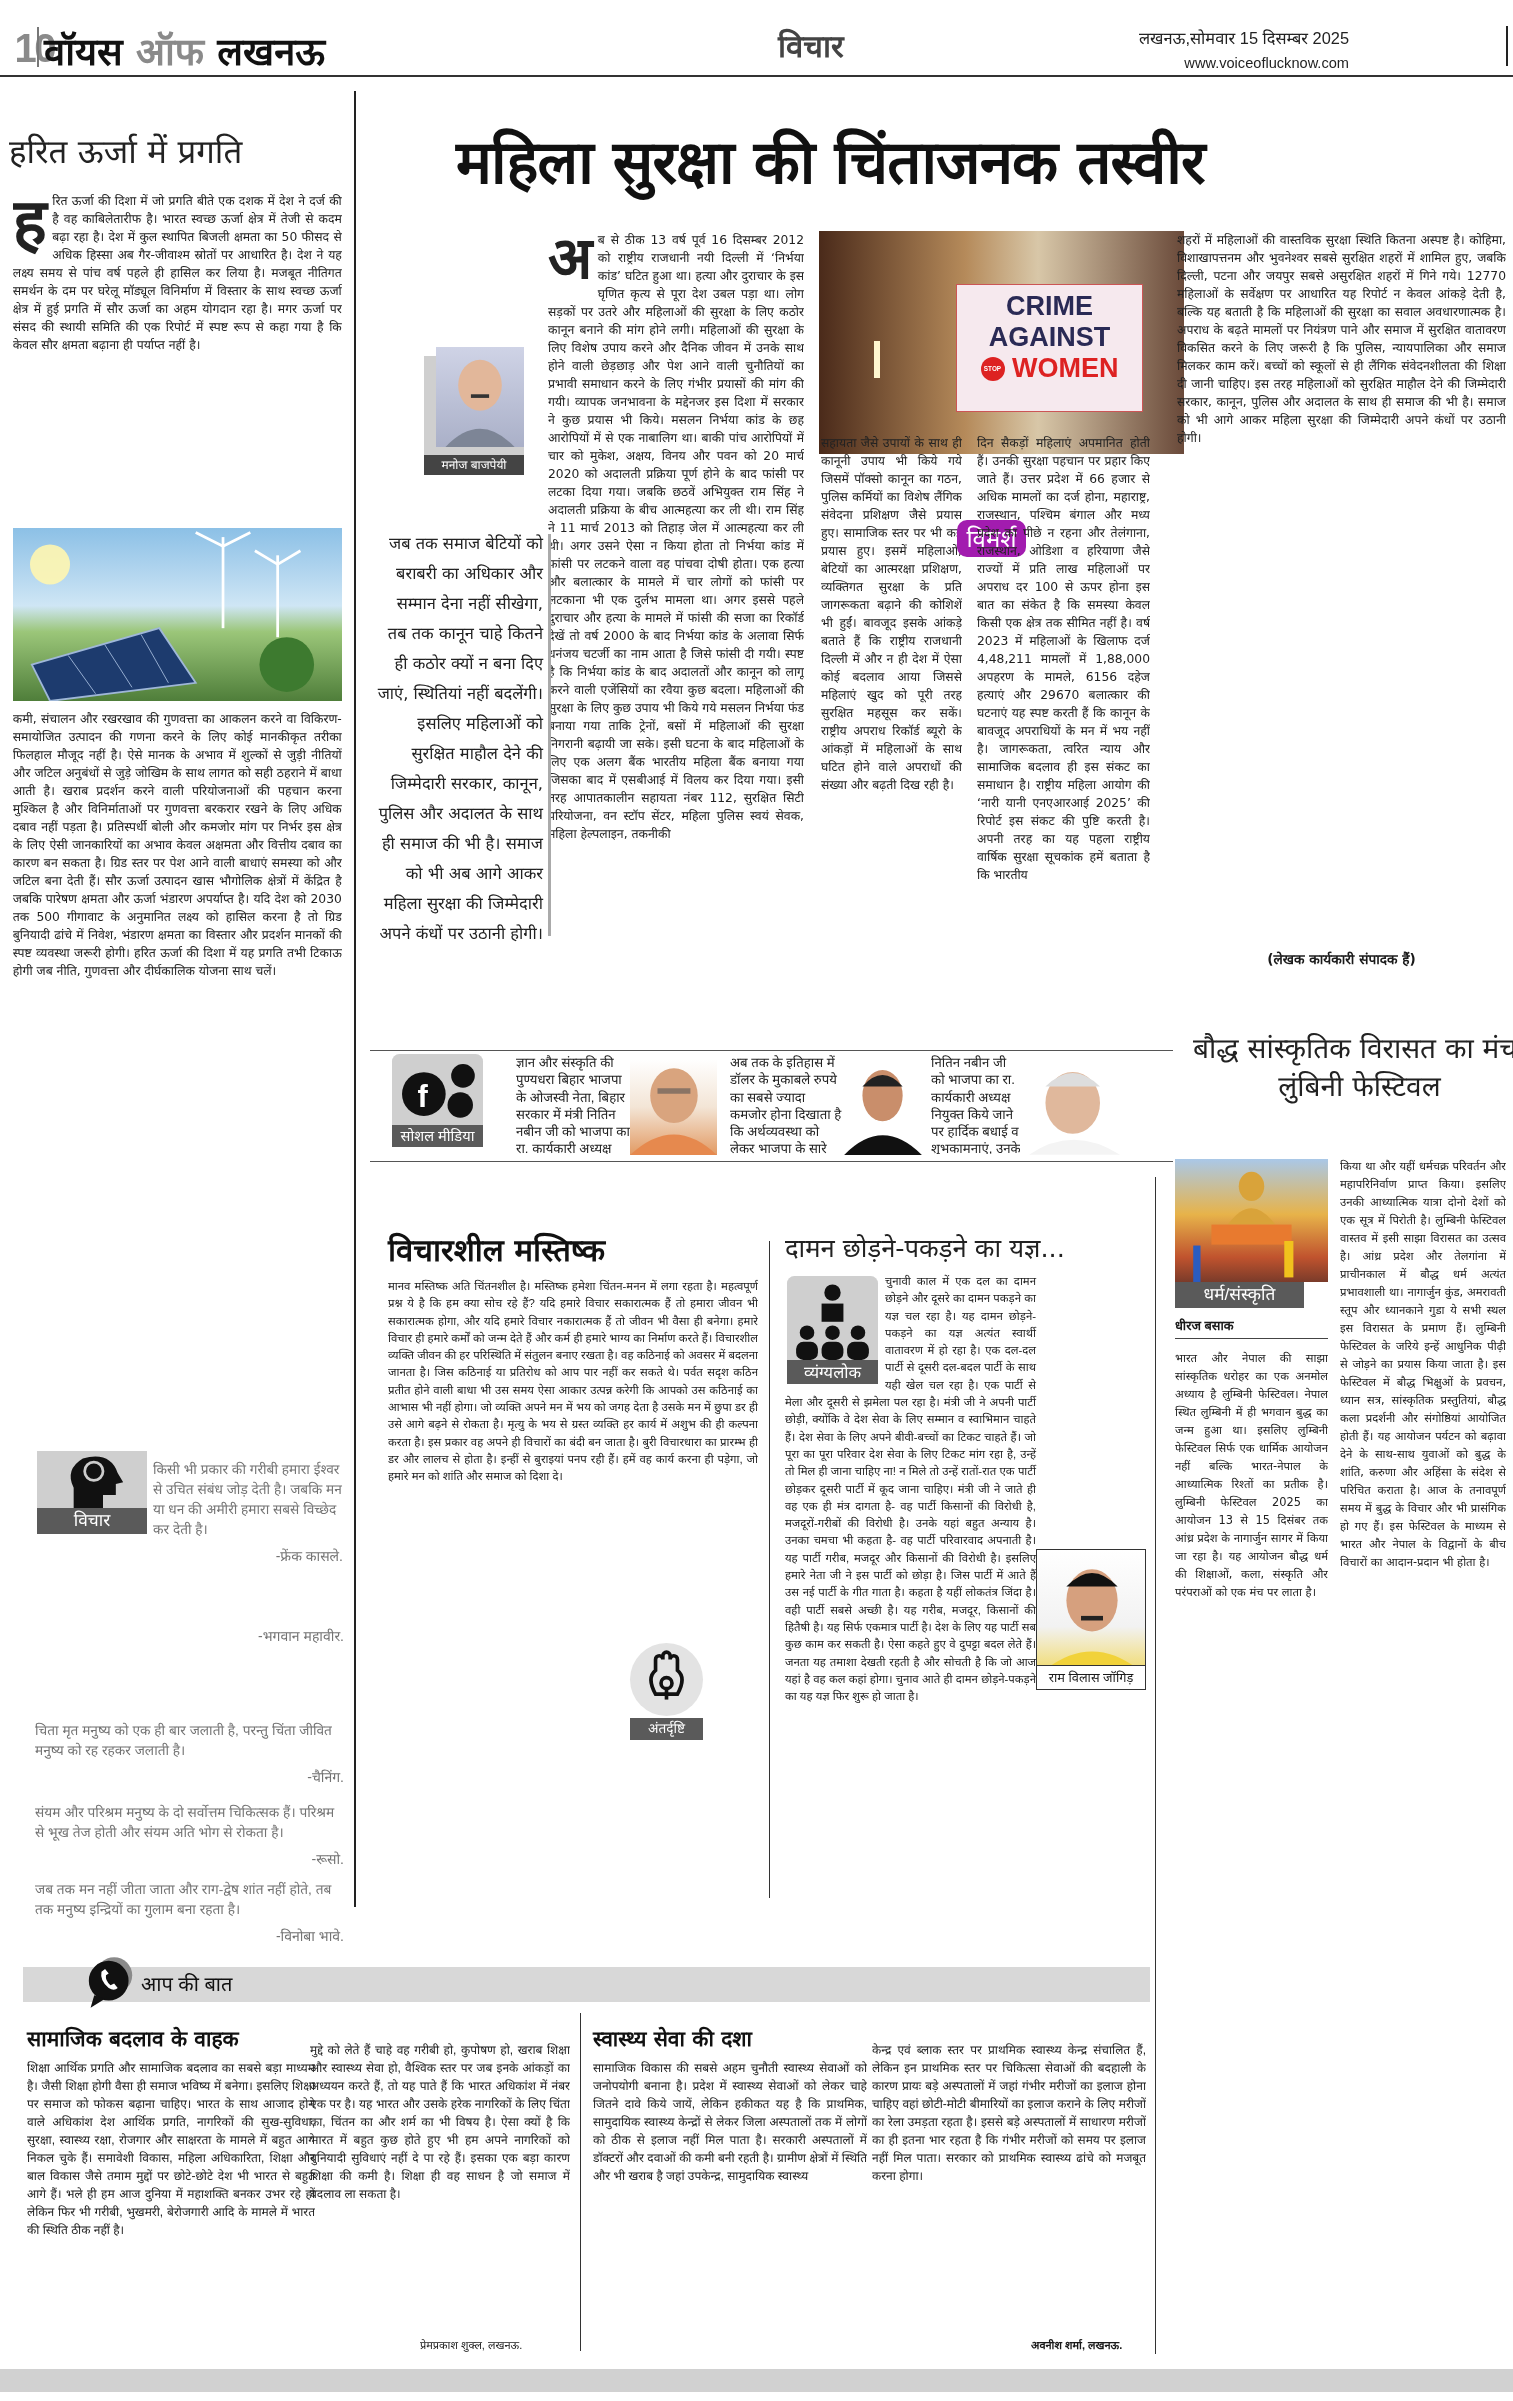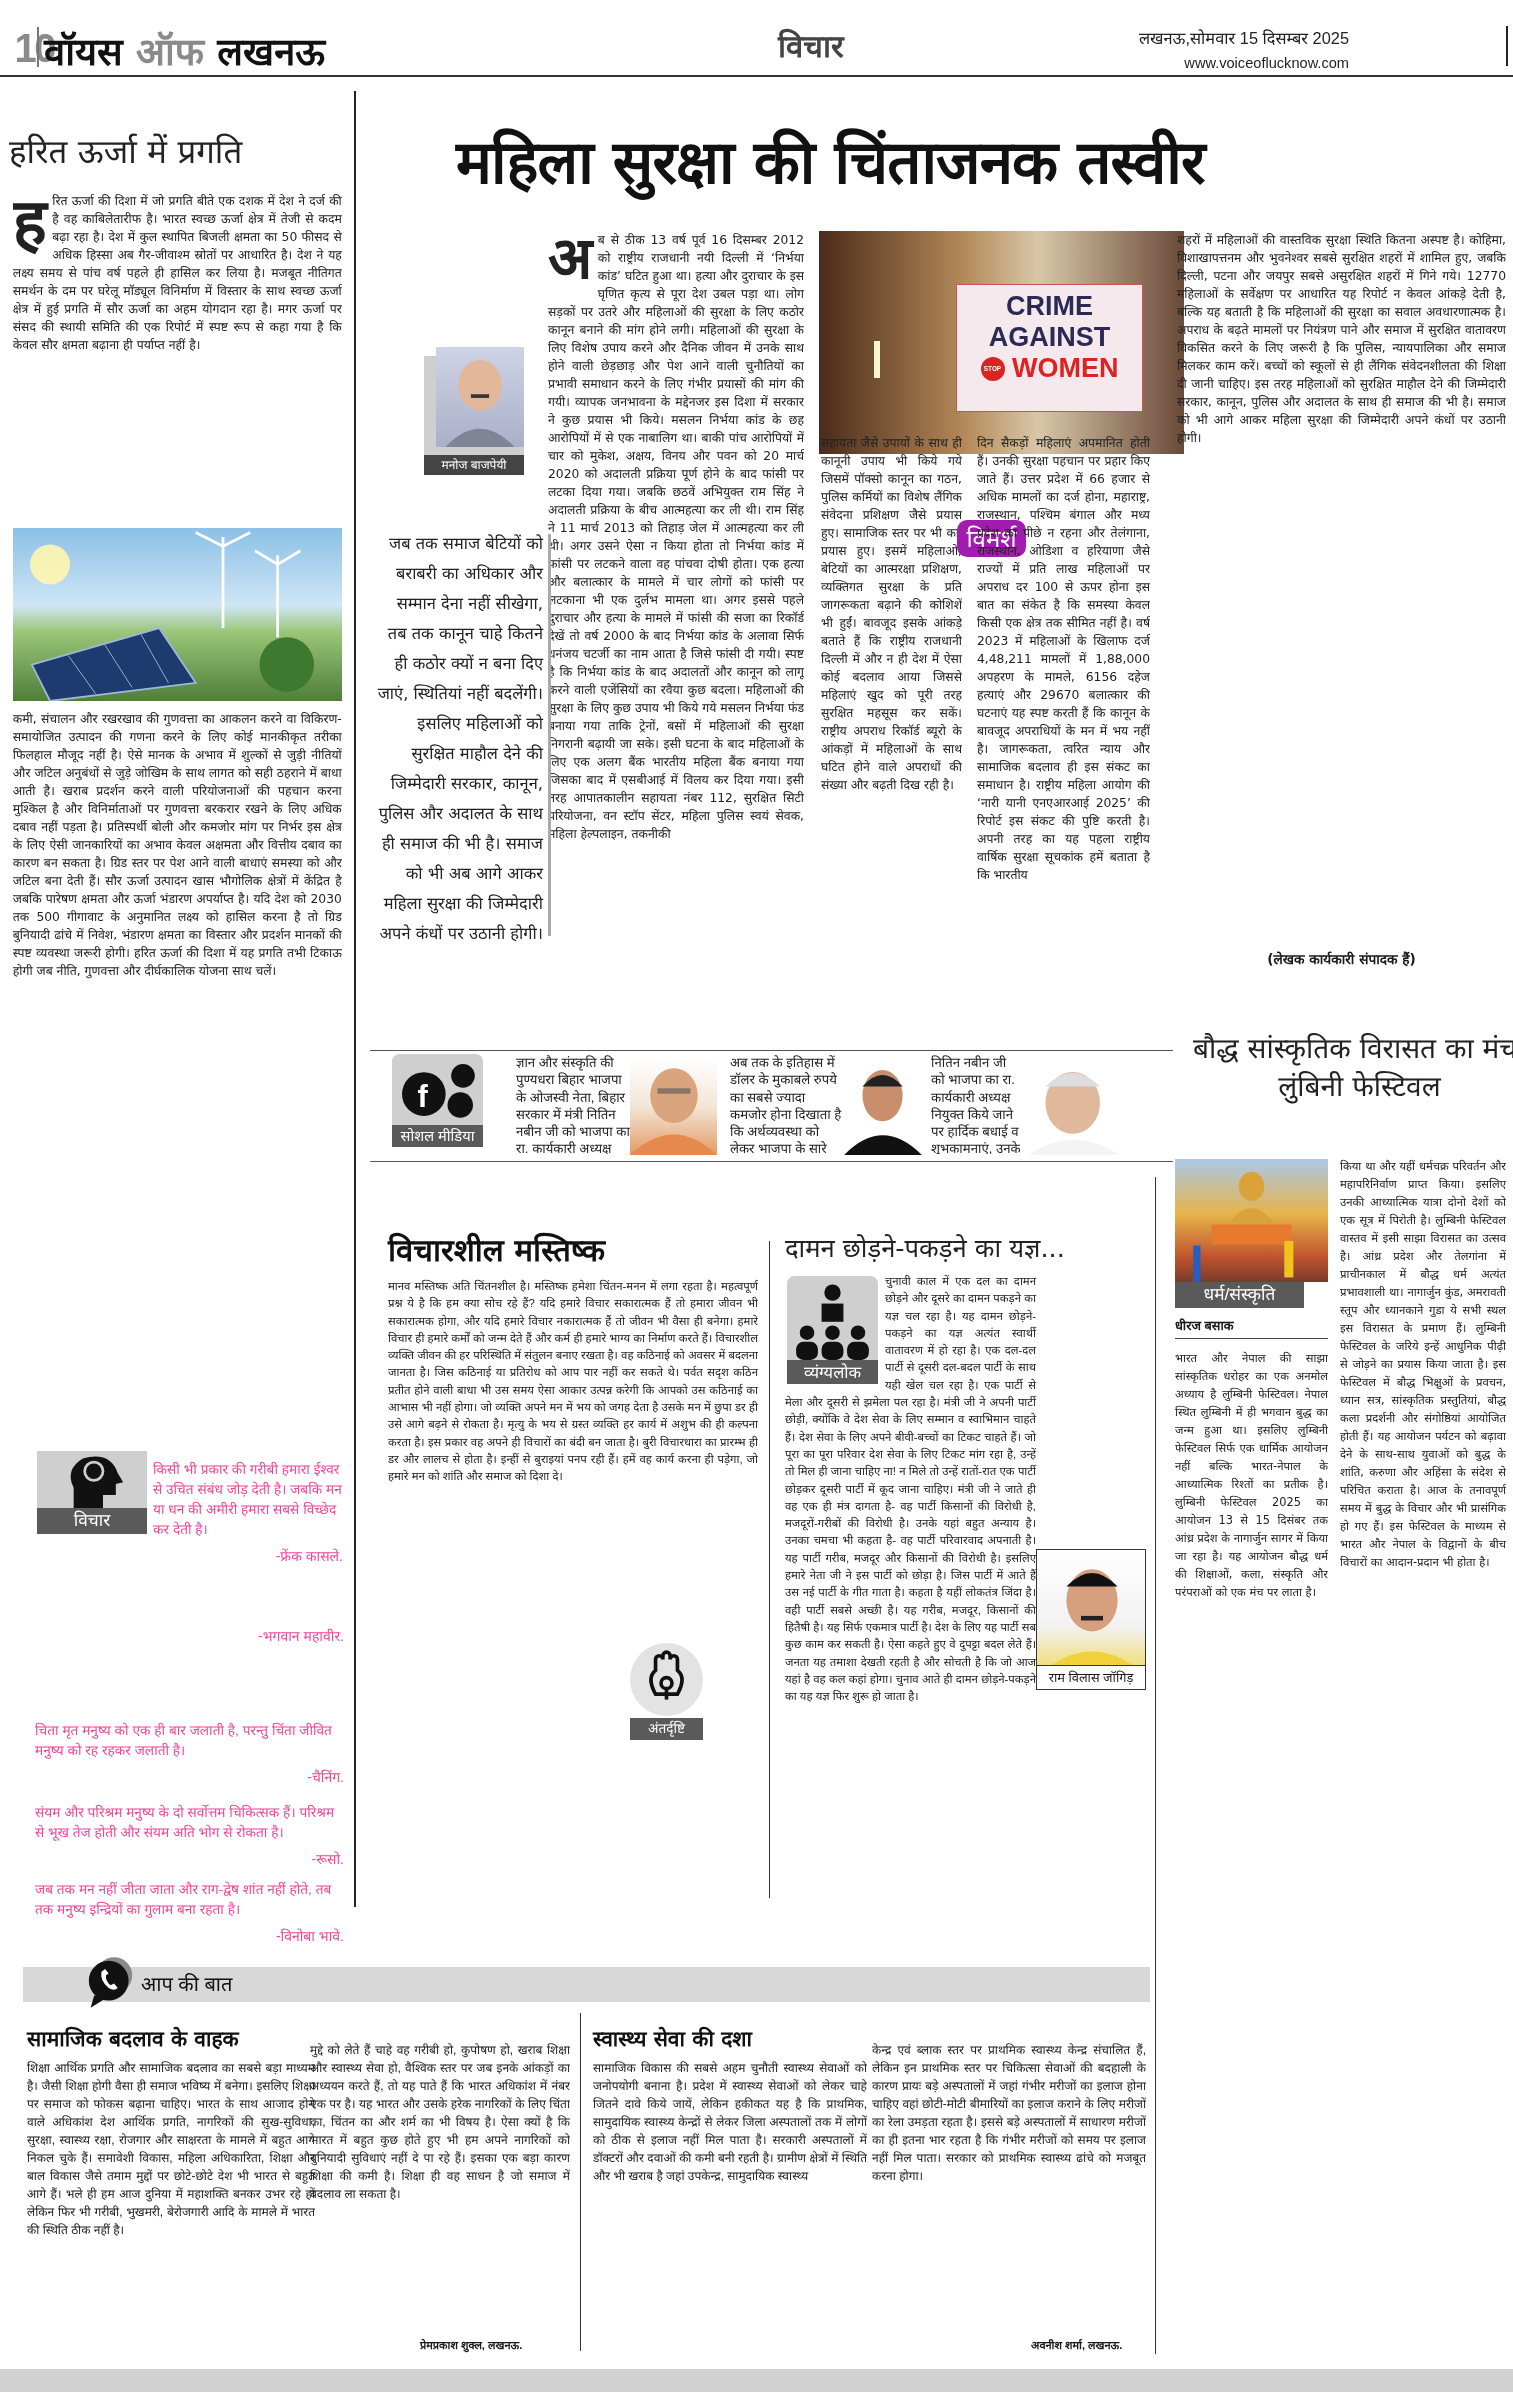--- a/index.html
+++ b/index.html
@@ -17,21 +17,21 @@
   .thin-hrule { height: 0.9px; background: #444; }
   .body-text { font-size: 12.3px; line-height: 18px; text-align: justify; color: #222; font-family: "DejaVu Sans", sans-serif; }
   .body-cond { font-size: 11.4px; line-height: 17.3px; text-align: justify; color: #222; font-family: "Liberation Sans", sans-serif; }
   .dropcap { float: left; font-size: 58px; line-height: 53px; margin-right: 5.5px; font-weight: bold; font-family: "DejaVu Sans", sans-serif; }
   .hdl-light { font-family: "DejaVu Sans", sans-serif; font-weight: normal; color: #222; }
   .hdl-bold { font-family: "DejaVu Sans", sans-serif; font-weight: bold; color: #111; }
   .label-box { background: #5a5a5a; color: #fff; text-align: center; font-family: "Liberation Sans", sans-serif; }
   .grey-box { background: #cfcfcf; }
   .photo { background: #999; overflow: hidden; }
   .pullquote { font-size: 23px; line-height: 34px; text-align: right; font-family: "DejaVu Sans", sans-serif; color: #222; }
-  .quote-block { font-size: 13.7px; line-height: 20px; font-family: "Liberation Sans", sans-serif; color: #ec4899; }
+  .quote-block { font-size: 13.7px; line-height: 20px; font-family: "Liberation Sans", sans-serif; color: #737373; }
   .quote-author { text-align: right; font-size: 14px; margin-top: 5.5px; font-family: "Liberation Sans", sans-serif; }
   .sm-text { font-family: "Liberation Sans", sans-serif; font-size: 13.2px; line-height: 17.3px; color: #222; }
 </style>
 </head>
 <body>
 
 <div class="abs masthead-num">10</div>
 <div class="abs masthead-bar"></div>
 <div class="abs masthead-title">
   <span>वॉयस</span>
@@ -250,21 +250,21 @@
     <circle cx="24" cy="28" r="22" fill="#111"></circle>
     <path d="M8 44 L4 58 L20 48 Z" fill="#111"></path>
     <path d="M16 18 Q14 28 24 36 Q30 40 34 36 L30 31 L26 33 Q20 28 21 22 L24 20 L20 15 Z" fill="#fff"></path>
   </svg>
 </div>
 <div class="abs" style="left:141px; top:1970px; font-size:20px; line-height:29px; font-family:'Liberation Sans',sans-serif; color:#111;">आप की बात</div>
 
 <div class="abs hdl-bold" style="left:27px; top:2024px; font-size:21px;">सामाजिक बदलाव के वाहक</div>
 <div class="abs body-cond" style="left:27px; top:2059px; width:288px; height:292px; overflow:hidden; font-size:12px; line-height:18px;">शिक्षा आर्थिक प्रगति और सामाजिक बदलाव का सबसे बड़ा माध्यम है। जैसी शिक्षा होगी वैसा ही समाज भविष्य में बनेगा। इसलिए शिक्षा पर समाज को फोकस बढ़ाना चाहिए। भारत के साथ आजाद होने वाले अधिकांश देश आर्थिक प्रगति, नागरिकों की सुख-सुविधा, सुरक्षा, स्वास्थ्य रक्षा, रोजगार और साक्षरता के मामले में बहुत आगे निकल चुके हैं। समावेशी विकास, महिला अधिकारिता, शिक्षा और बाल विकास जैसे तमाम मुद्दों पर छोटे-छोटे देश भी भारत से बहुत आगे हैं। भले ही हम आज दुनिया में महाशक्ति बनकर उभर रहे हों लेकिन फिर भी गरीबी, भुखमरी, बेरोजगारी आदि के मामले में भारत की स्थिति ठीक नहीं है।</div>
 <div class="abs body-cond" style="left:310px; top:2041px; width:260px; height:292px; overflow:hidden; font-size:12px; line-height:18px;">मुद्दे को लेते हैं चाहे वह गरीबी हो, कुपोषण हो, खराब शिक्षा और स्वास्थ्य सेवा हो, वैश्विक स्तर पर जब इनके आंकड़ों का अध्ययन करते हैं, तो यह पाते हैं कि भारत अधिकांश में नंबर एक पर है। यह भारत और उसके हरेक नागरिकों के लिए चिंता का, चिंतन का और शर्म का भी विषय है। ऐसा क्यों है कि भारत में बहुत कुछ होते हुए भी हम अपने नागरिकों को बुनियादी सुविधाएं नहीं दे पा रहे हैं। इसका एक बड़ा कारण शिक्षा की कमी है। शिक्षा ही वह साधन है जो समाज में बदलाव ला सकता है।</div>
-<div class="abs" style="left:420px; top:2337px; font-size:11px; font-family:'Liberation Sans',sans-serif; font-weight:bold;">प्रेमप्रकाश शुक्ल, लखनऊ.</div>
+<div class="abs" style="left:420px; top:2337px; font-size:11px; font-family:'Liberation Sans',sans-serif; font-weight:normal;">प्रेमप्रकाश शुक्ल, लखनऊ.</div>
 
 <div class="abs vrule" style="left:580px; top:2013px; width:0.9px; height:338px; background:#333;"></div>
 
 <div class="abs hdl-bold" style="left:593px; top:2024px; font-size:21px;">स्वास्थ्य सेवा की दशा</div>
 <div class="abs body-cond" style="left:593px; top:2059px; width:274px; height:292px; overflow:hidden; font-size:12px; line-height:18px;">सामाजिक विकास की सबसे अहम चुनौती स्वास्थ्य सेवाओं को जनोपयोगी बनाना है। प्रदेश में स्वास्थ्य सेवाओं को लेकर चाहे जितने दावे किये जायें, लेकिन हकीकत यह है कि प्राथमिक, सामुदायिक स्वास्थ्य केन्द्रों से लेकर जिला अस्पतालों तक में लोगों को ठीक से इलाज नहीं मिल पाता है। सरकारी अस्पतालों में डॉक्टरों और दवाओं की कमी बनी रहती है। ग्रामीण क्षेत्रों में स्थिति और भी खराब है जहां उपकेन्द्र, सामुदायिक स्वास्थ्य</div>
 <div class="abs body-cond" style="left:872px; top:2041px; width:274px; height:292px; overflow:hidden; font-size:12px; line-height:18px;">केन्द्र एवं ब्लाक स्तर पर प्राथमिक स्वास्थ्य केन्द्र संचालित हैं, लेकिन इन प्राथमिक स्तर पर चिकित्सा सेवाओं की बदहाली के कारण प्रायः बड़े अस्पतालों में जहां गंभीर मरीजों का इलाज होना चाहिए वहां छोटी-मोटी बीमारियों का इलाज कराने के लिए मरीजों का रेला उमड़ता रहता है। इससे बड़े अस्पतालों में साधारण मरीजों का ही इतना भार रहता है कि गंभीर मरीजों को समय पर इलाज नहीं मिल पाता। सरकार को प्राथमिक स्वास्थ्य ढांचे को मजबूत करना होगा।</div>
 <div class="abs" style="left:1031px; top:2337px; font-size:11px; font-family:'Liberation Sans',sans-serif; font-weight:bold;">अवनीश शर्मा, लखनऊ.</div>
 
 <div class="abs" style="left:0; top:2369px; width:1513px; height:23px; background:#d1d1d1;"></div>
 

